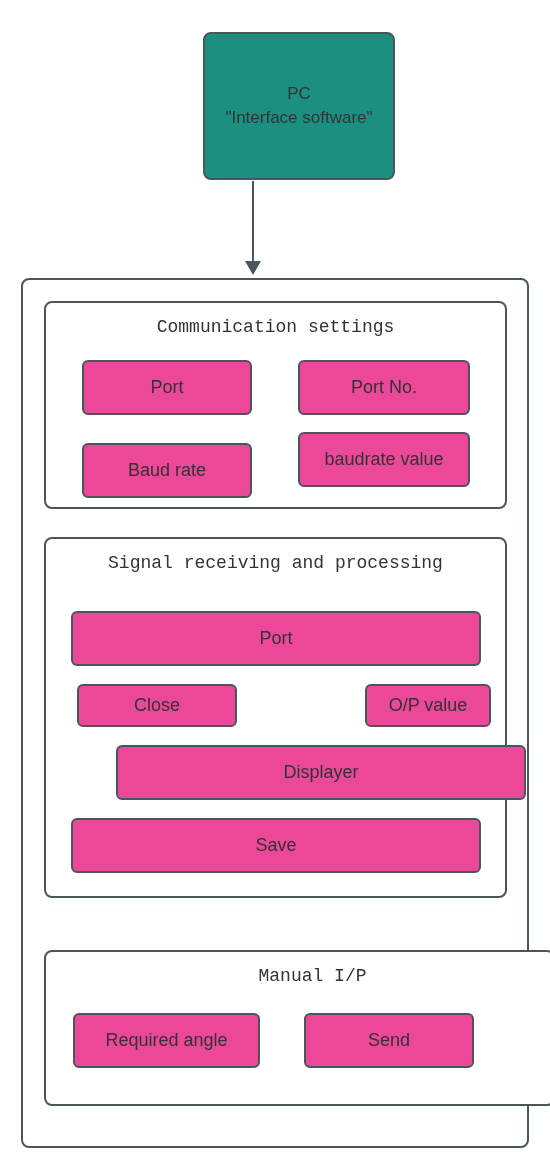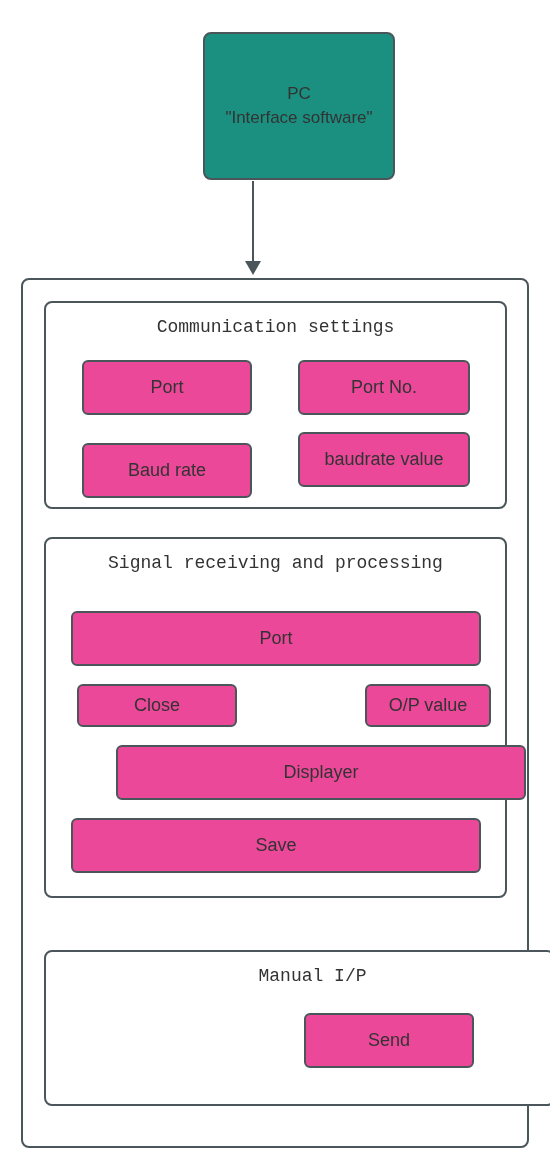--- a/index.html
+++ b/index.html
@@ -169,18 +169,21 @@
     <div class="box displayer-box">
       <span>Displayer</span>
     </div>
     <div class="box save-box">
       <span>Save</span>
     </div>
   </div>
 
   <div class="section manual-section">
     <div class="section-title">Manual I/P</div>
+    <div class="box angle-box">
+      <span>Required angle</span>
+    </div>
     <div class="box send-box">
       <span>Send</span>
     </div>
   </div>
 
 </div>
 
 </body></html>

